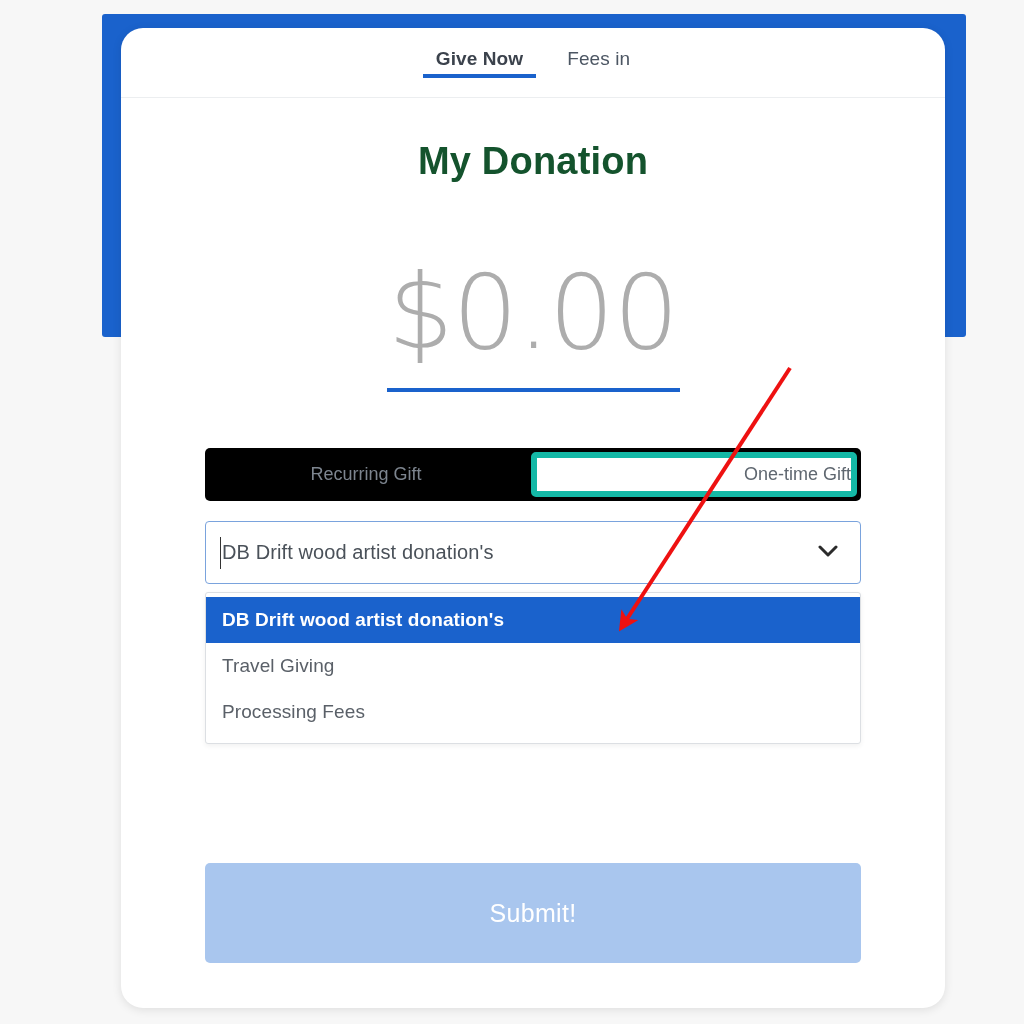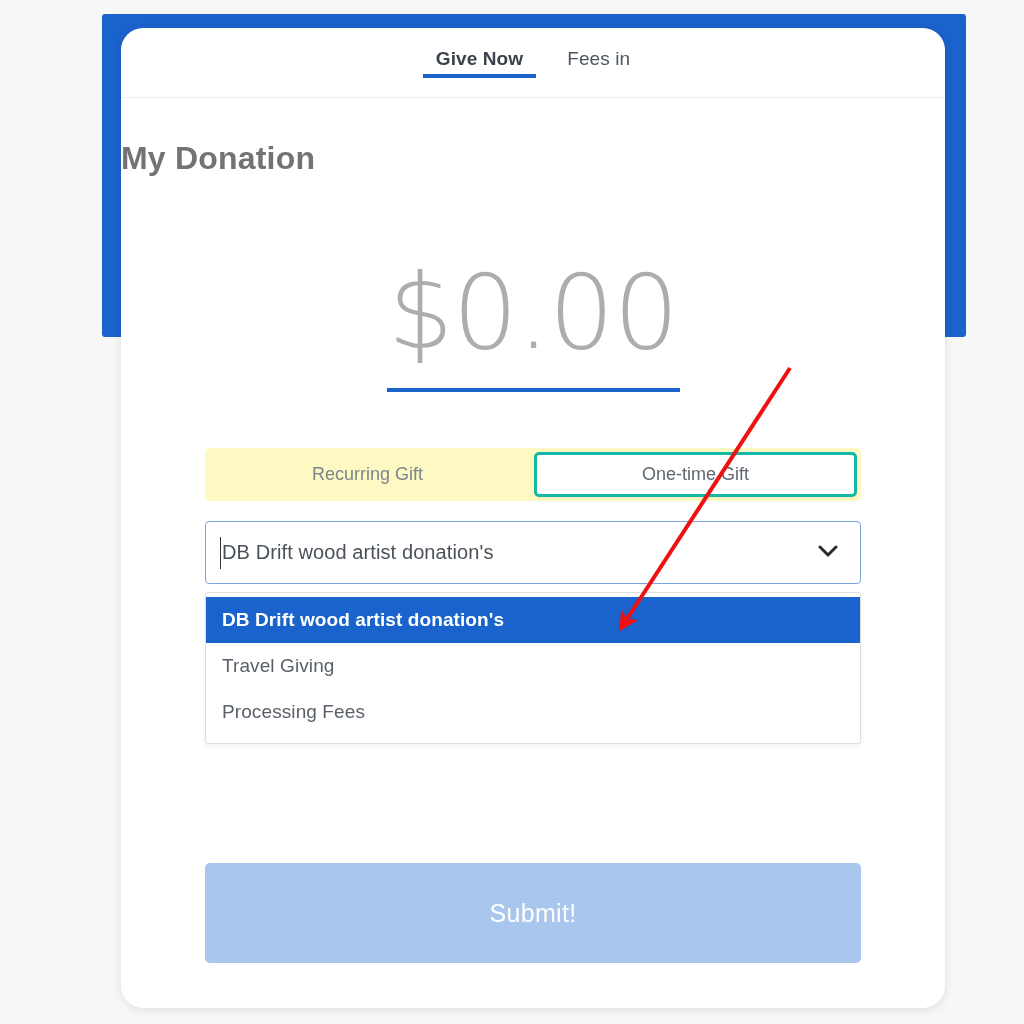--- a/index.html
+++ b/index.html
@@ -82,23 +82,24 @@
     height: 4px;
     background: #1a62cc;
   }
 
   
   .card-title {
     position: absolute;
     top: 112px;
     left: 0;
     width: 824px;
-    font-size: 32px;
+    text-align: center;
+    font-size: 38px;
     font-weight: bold;
-    color: #737373;
+    color: #14532d;
     letter-spacing: .2px;
   }
 
   
   .amount-wrap {
     position: absolute;
     top: 230px;
     left: 0;
     width: 824px;
     text-align: center;
@@ -118,43 +119,44 @@
     margin: 22px auto 0 auto;
   }
 
   
   .gift-toggle {
     position: absolute;
     left: 84px;
     top: 420px;
     width: 656px;
     height: 53px;
-    background: #fef9c3;
+    background: #000000;
     border-radius: 5px;
     display: flex;
     padding: 0;
     box-sizing: border-box;
   }
   .gift-option {
     flex: 1;
     display: flex;
     align-items: center;
     justify-content: center;
     font-size: 18px;
     color: #7d858f;
     cursor: pointer;
     border-radius: 5px;
     margin: 4px;
     box-sizing: border-box;
   }
   .gift-option.selected {
     background: #ffffff;
     color: #5f6770;
-    border: 3px solid #14b8a6;
+    border: 6px solid #14b8a6;
     box-shadow: 0 1px 2px rgba(0,0,0,0.05);
+    justify-content: flex-end;
   }
 
   
   .fund-select {
     position: absolute;
     left: 84px;
     top: 493px;
     width: 656px;
     height: 63px;
     border: 1px solid #7aa3dd;

